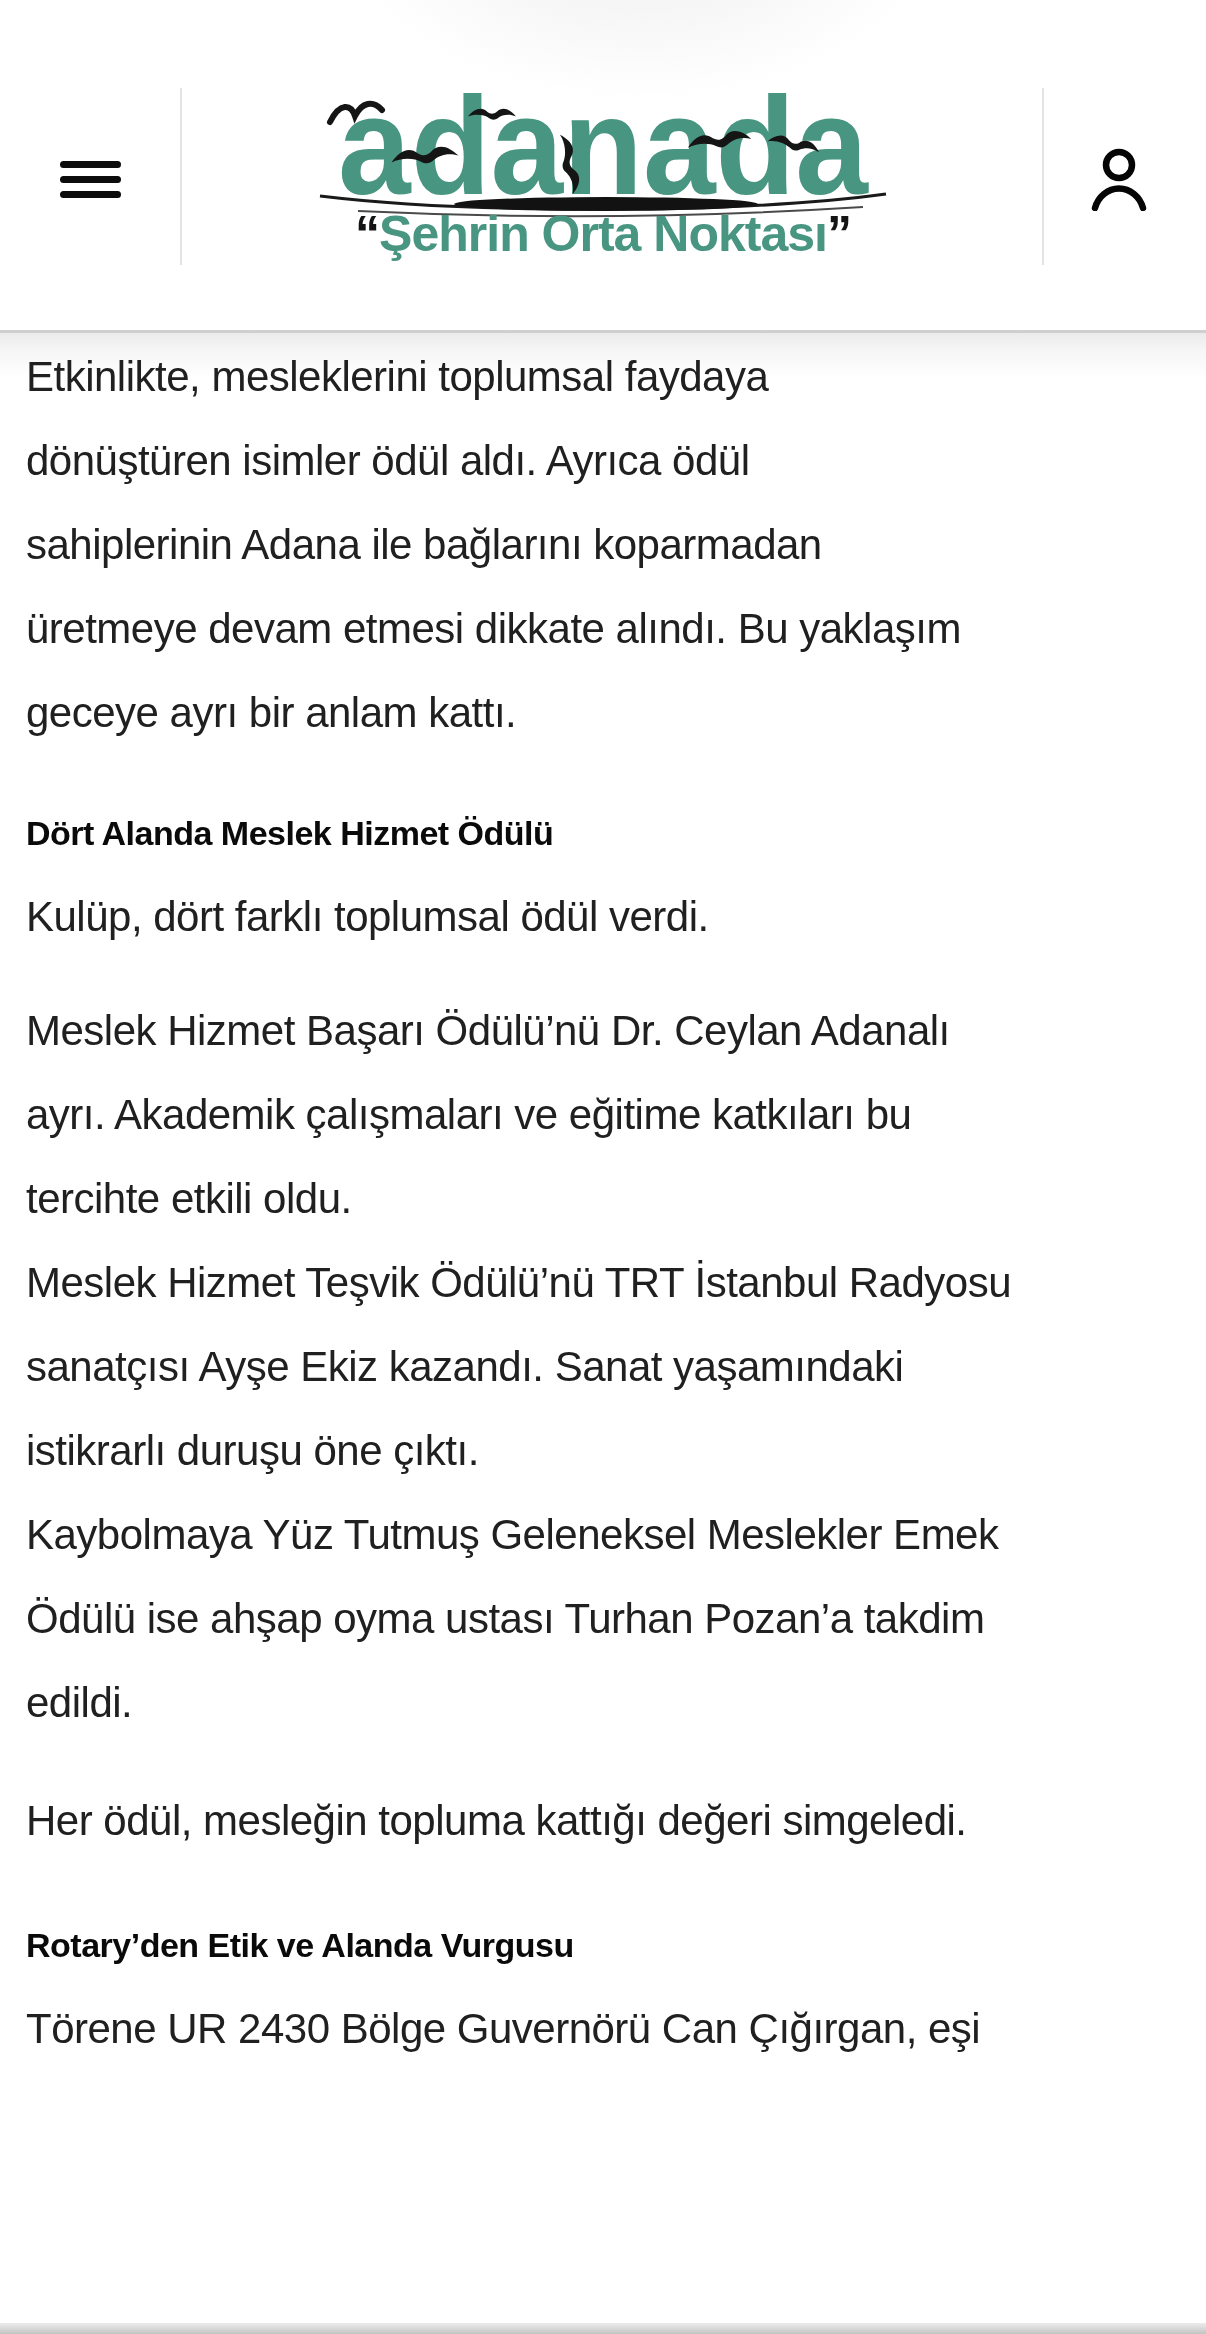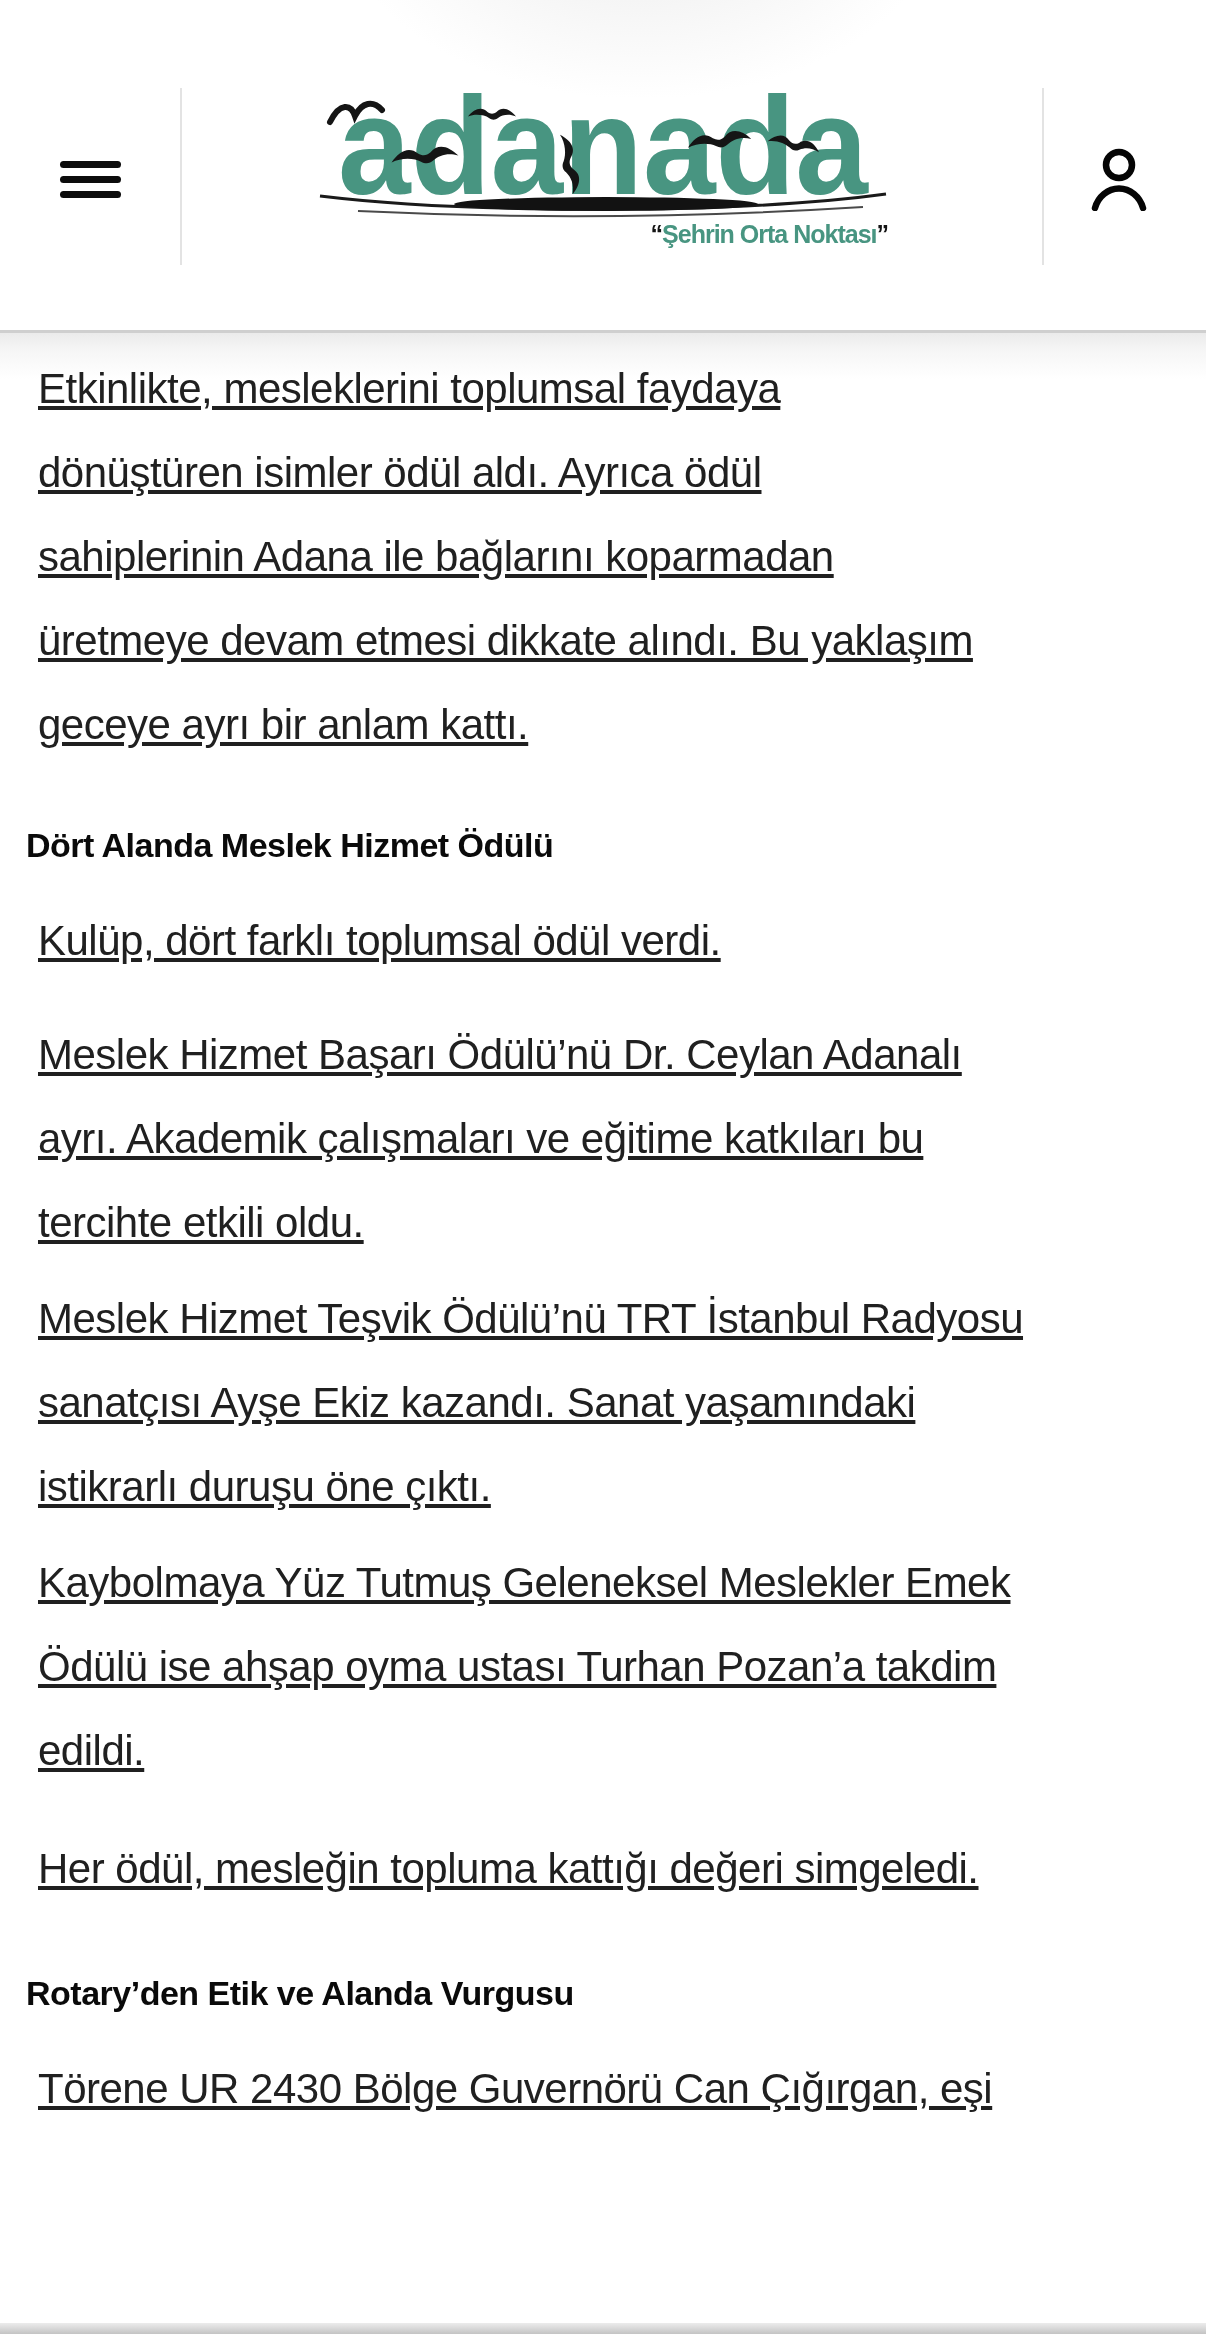--- a/index.html
+++ b/index.html
@@ -25,38 +25,38 @@
   .vdiv{position:absolute;top:88px;height:177px;width:2px;background:#e3e3e3;}
   .vdiv.left{left:180px;}
   .vdiv.right{left:1042px;}
   .logo{
     position:absolute;left:318px;top:92px;width:570px;display:block;
     text-align:center;text-decoration:none;cursor:pointer;
   }
   .logo-art{width:570px;height:126px;display:block;}
   .logo-word{font-family:"Liberation Sans", sans-serif;font-weight:bold;}
   .tagline{
-    margin-top:-4px;font-weight:bold;font-size:25px;letter-spacing:-1px;
-    line-height:40px;white-space:nowrap;text-align:right;
+    margin-top:-4px;font-weight:bold;font-size:50px;letter-spacing:-1px;
+    line-height:40px;white-space:nowrap;
   }
   .tagline .t{color:#489581;}
   .tagline .q{color:#141414;}
   .profile{
     position:absolute;left:1090px;top:148px;width:58px;height:63px;
     background:none;border:none;padding:0;cursor:pointer;
   }
   .profile svg{width:58px;height:63px;display:block;}
   
   .article{
     padding:2px 26px 0 26px;
     background:linear-gradient(to bottom,#ebebeb 0,#f6f6f6 18px,#ffffff 46px);
     color:#202020;
     font-size:42px;line-height:84px;letter-spacing:-0.5px;
   }
-  .article p{margin:12px;white-space:pre-line;text-decoration:underline;}
+  .article p{margin:0;white-space:pre-line;}
   .article h2{
     font-size:34px;line-height:84px;color:#0a0a0a;
     letter-spacing:-0.5px;white-space:pre-line;
   }
   .h-awards{margin:36px 0 0 0;}
   .p-award-first{margin-top:30px !important;}
   .p-summary{margin-top:34px !important;}
   .h-rotary{margin:40px 0 0 0;}
   
   .bottom-edge{

